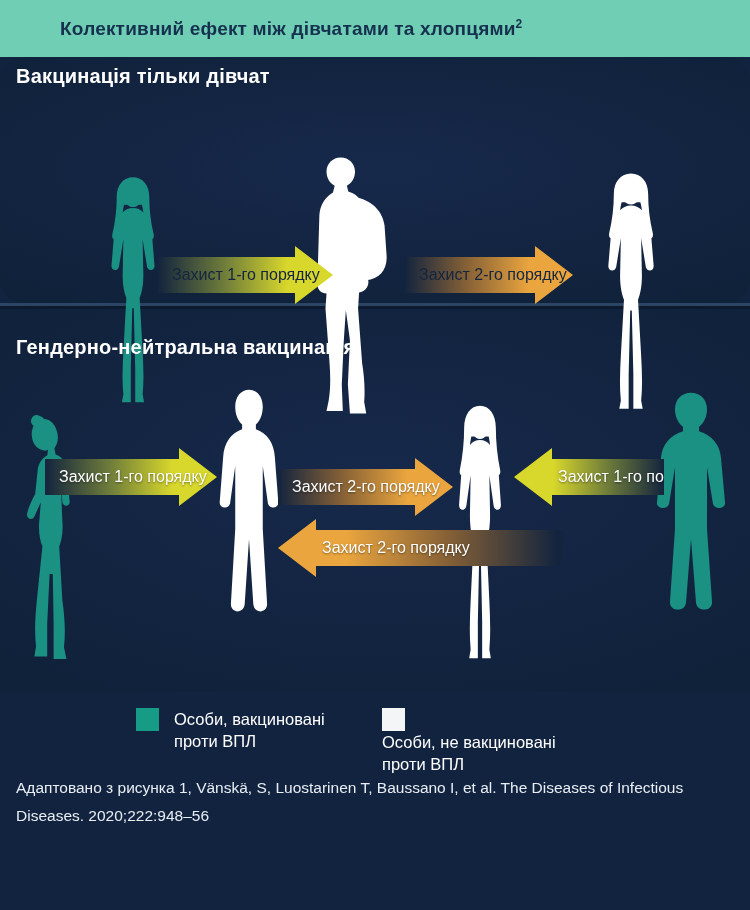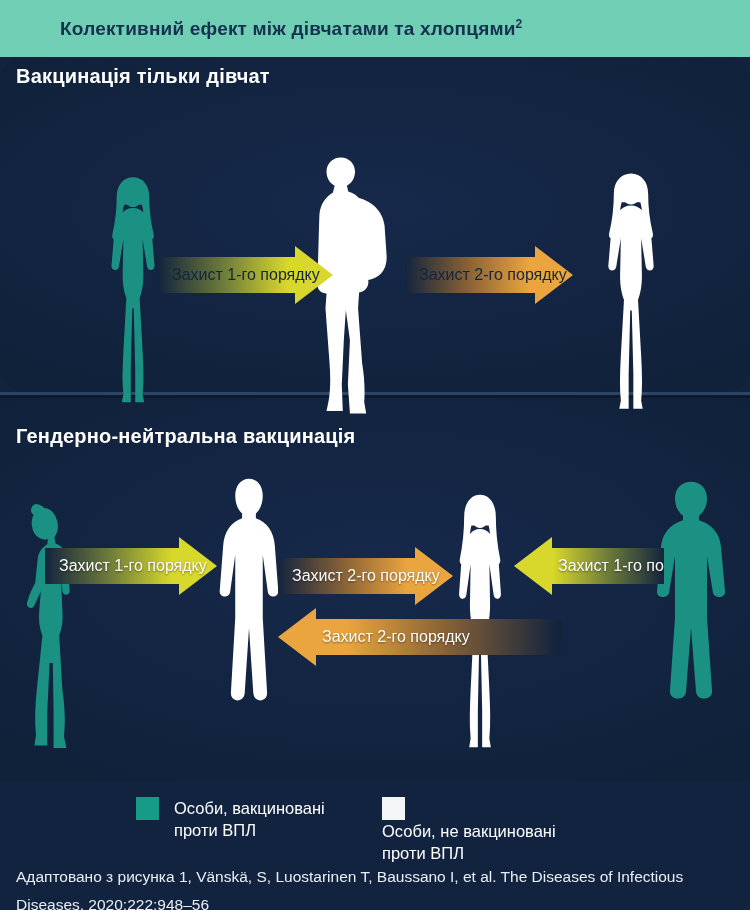--- a/index.html
+++ b/index.html
@@ -31,21 +31,21 @@
     color:var(--header-text,#15314f);
     letter-spacing:.2px;
   }
   .topbar h1 sup{font-size:12px;}
   
   .panel{
     position:relative;
     width:100%;
     background:radial-gradient(ellipse 90% 80% at 50% 45%, #17294b 0%, #10213a 80%);
   }
-  .panel-1{height:335px;border-radius:23px;}
+  .panel-1{height:246px;border-radius:23px;}
   .panel-2{height:386px;border-top:3px solid #2d4564;box-shadow:inset 0 3px 0 #0b1a2e;}
   .panel h2{
     position:absolute;
     left:16px;
     margin:0;
     font-size:20px;
     font-weight:bold;
     color:#ffffff;
     letter-spacing:.2px;
     z-index:5;

